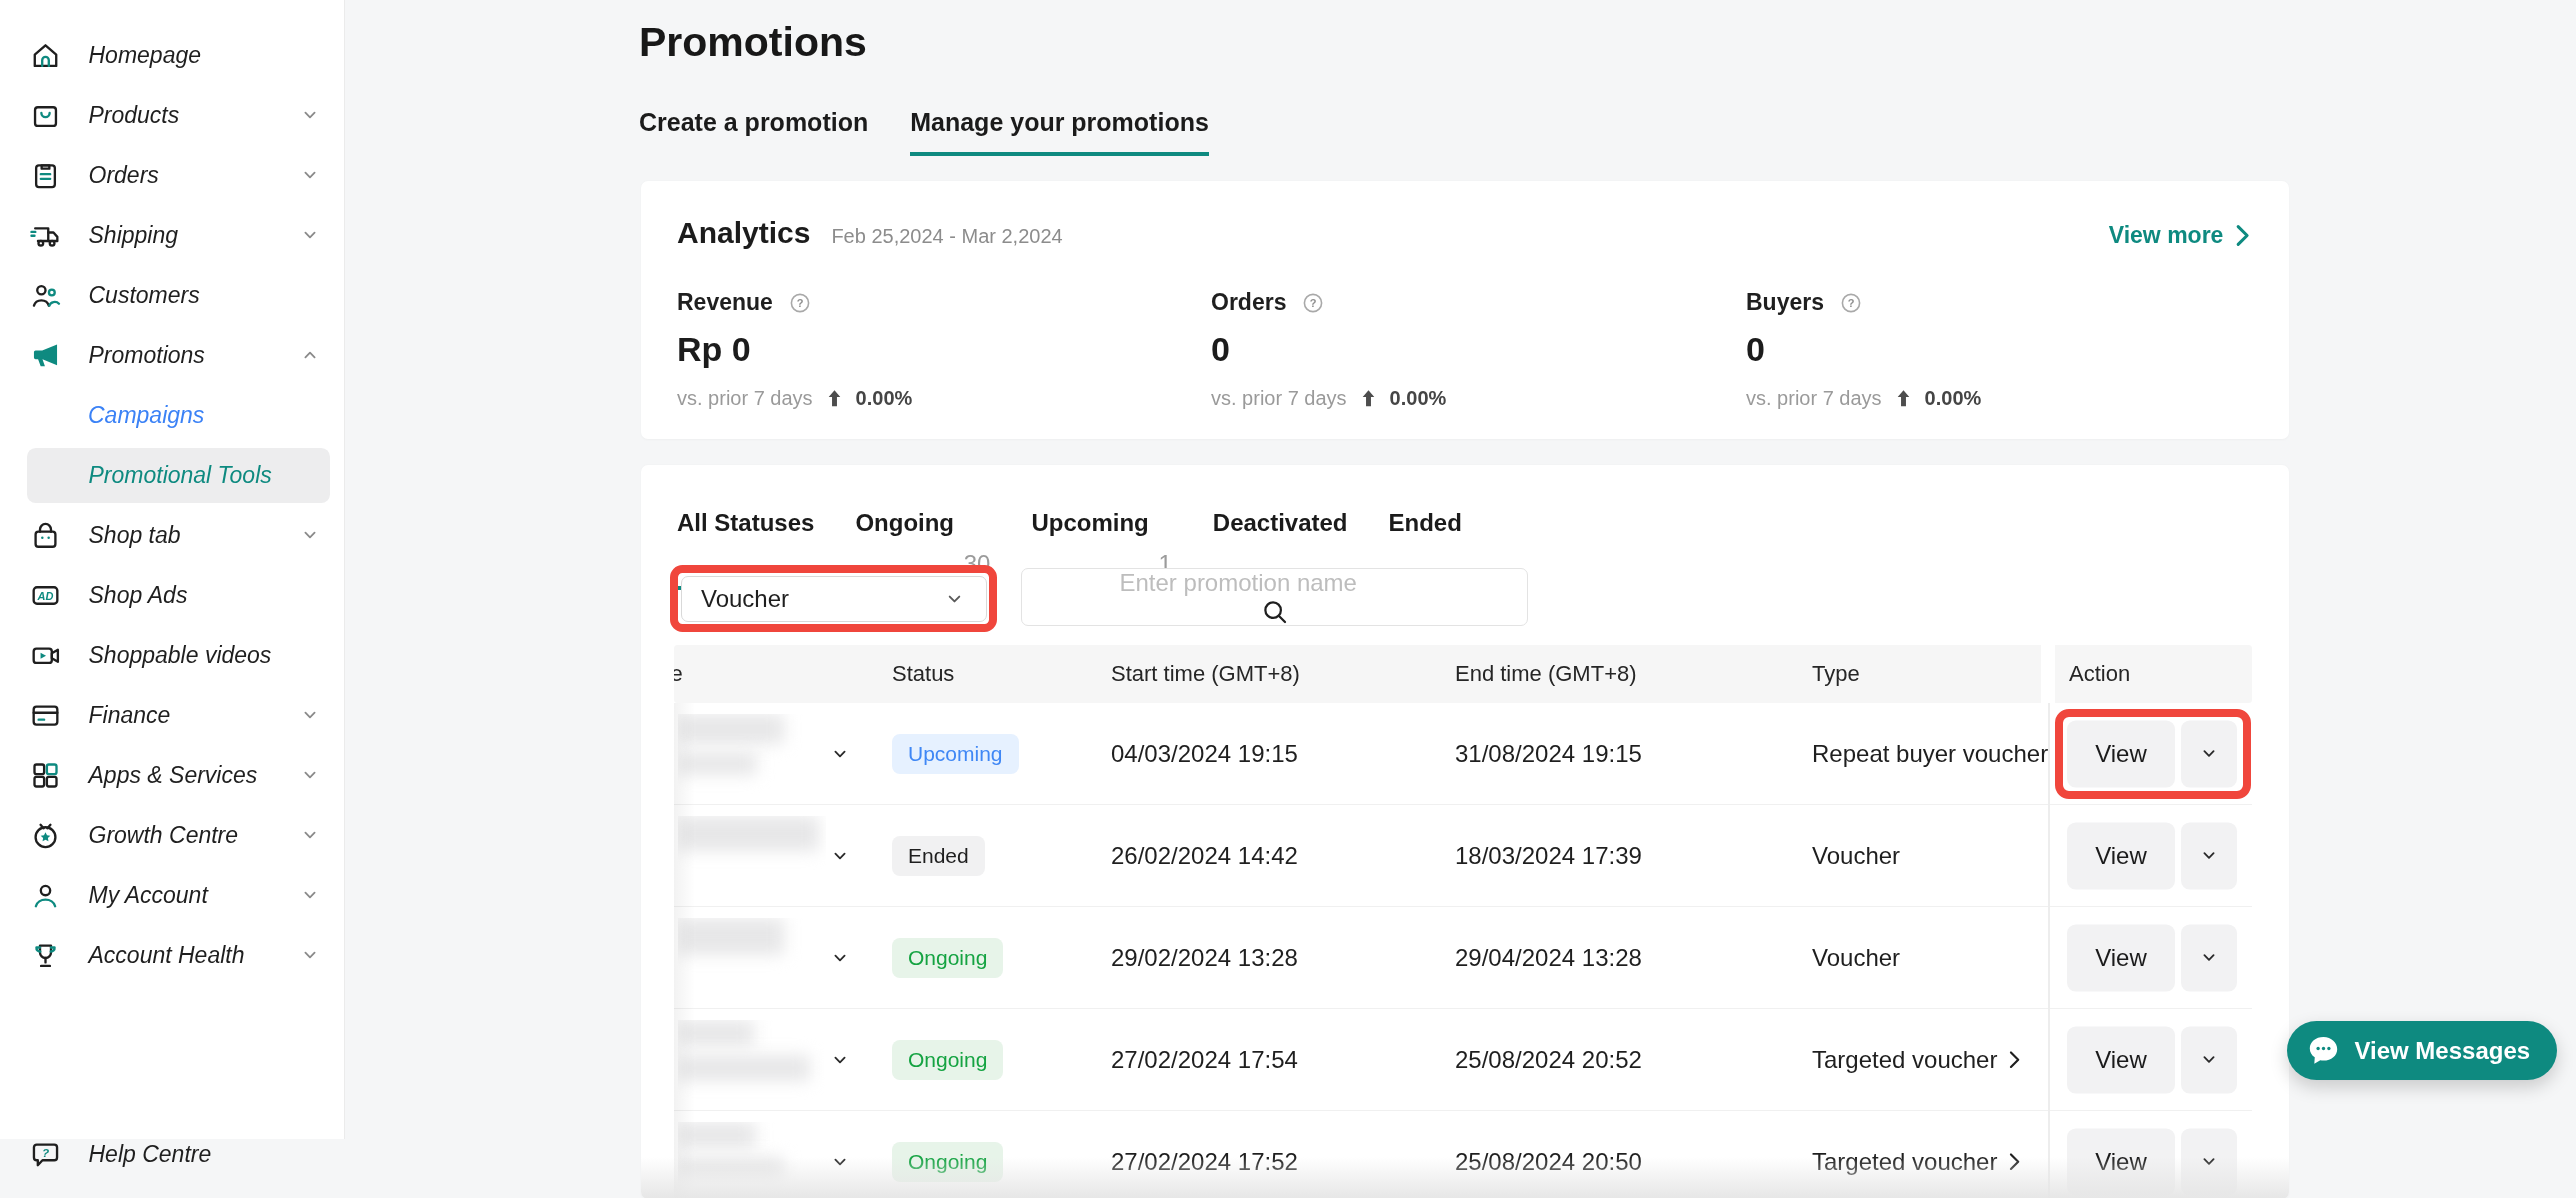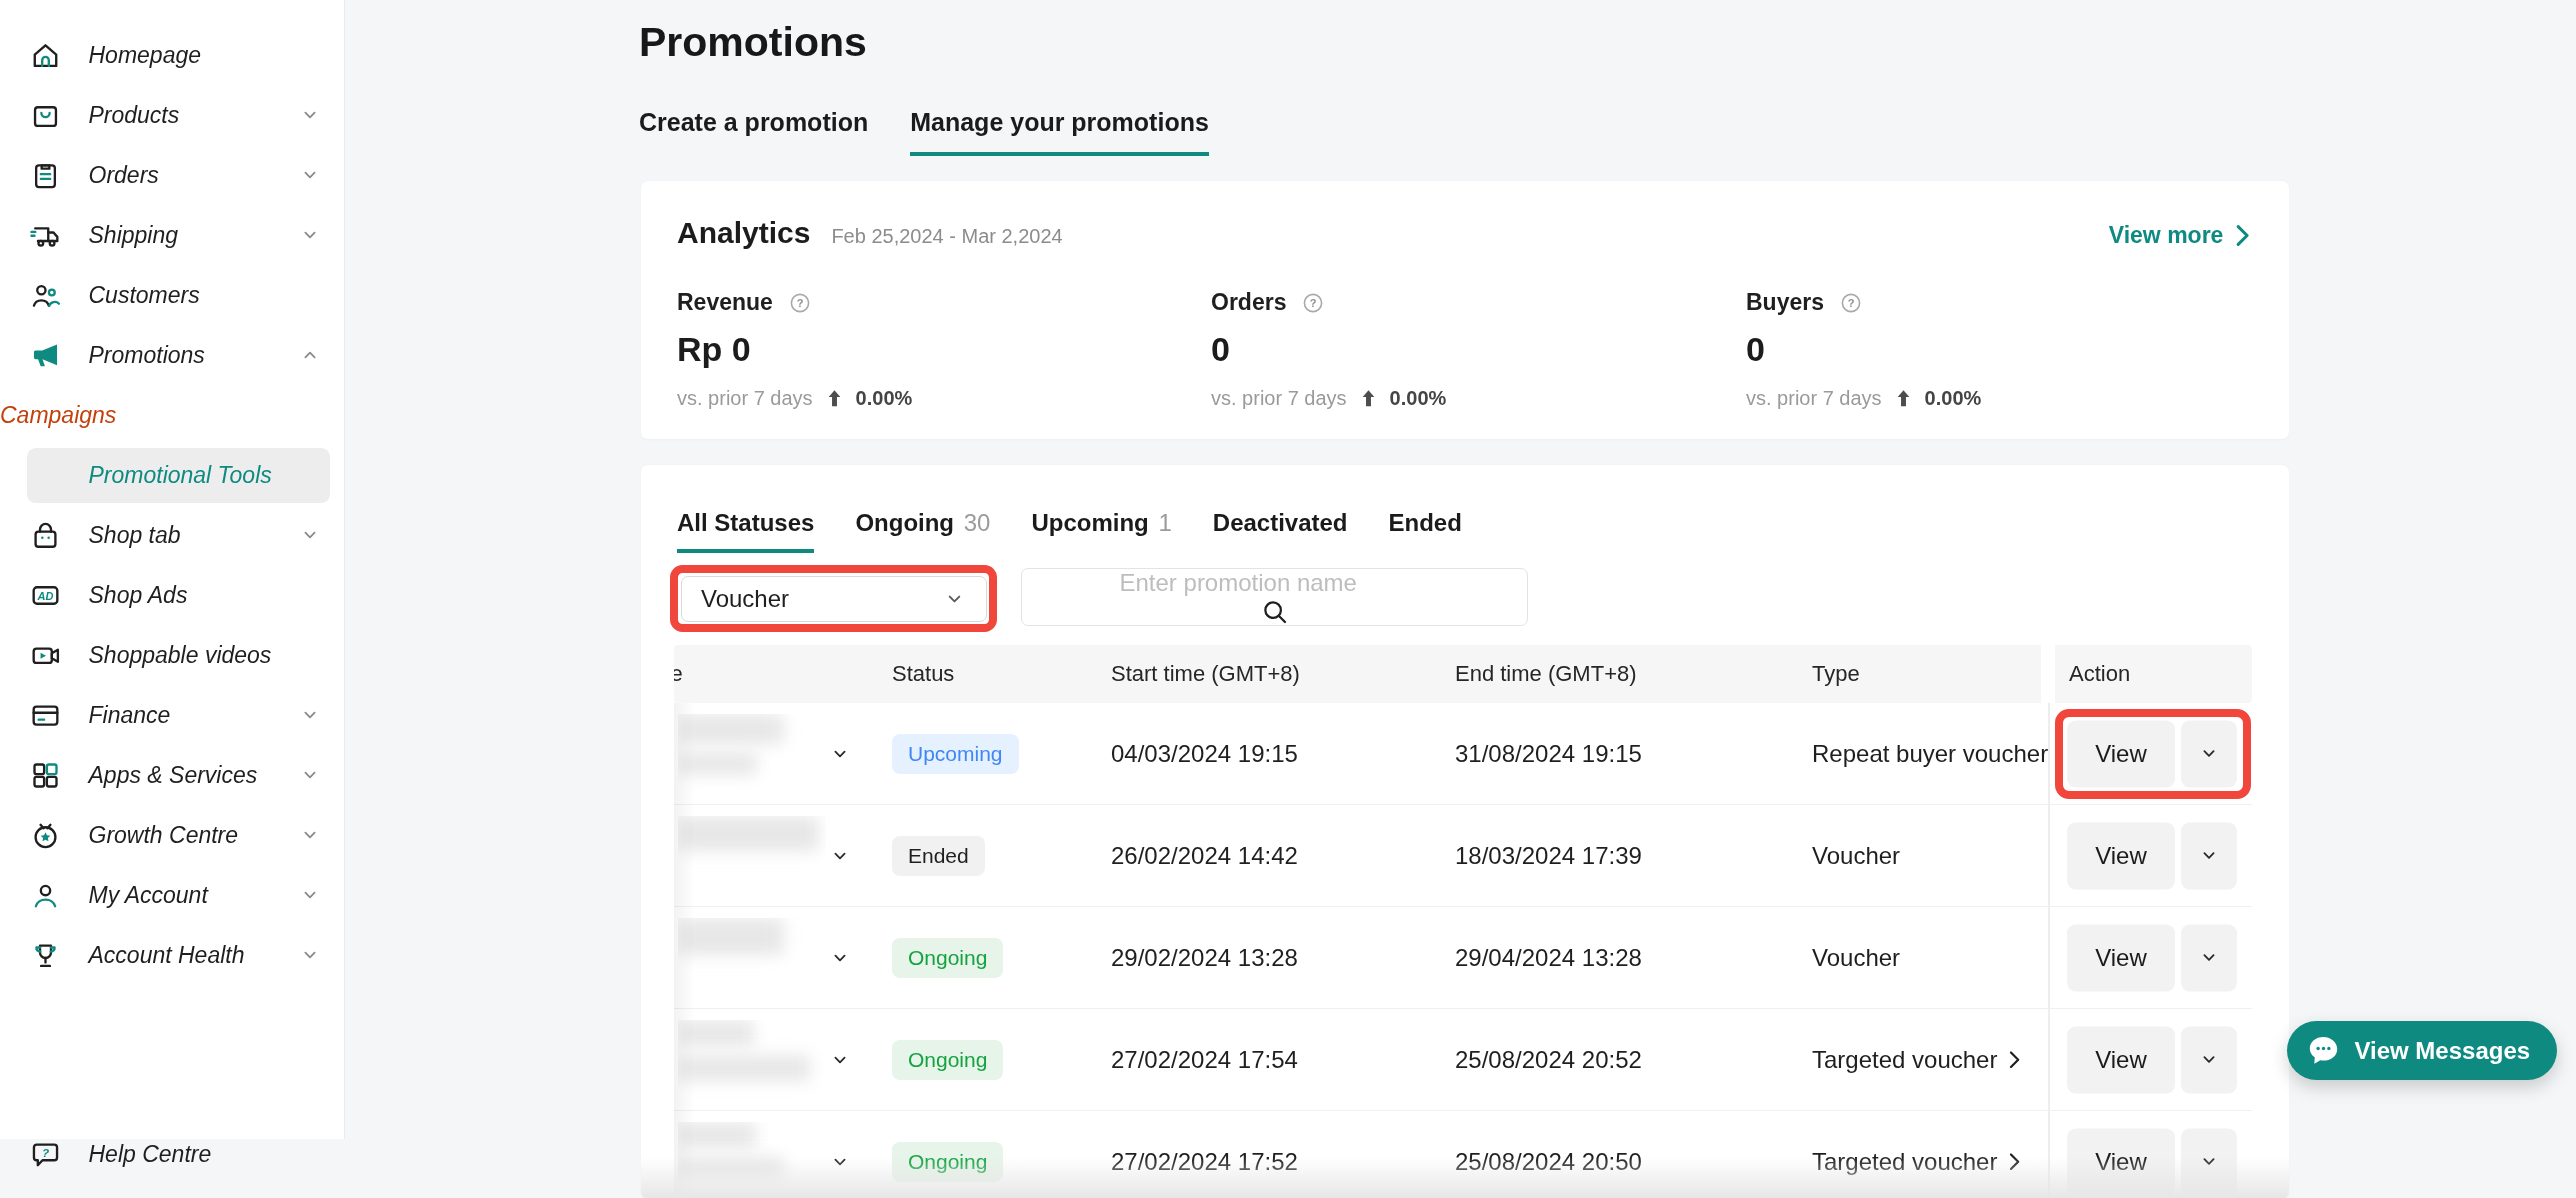--- a/index.html
+++ b/index.html
@@ -12,21 +12,21 @@
   }
   svg { display:block; }
 
   
   .sidebar { position:absolute; left:0; top:0; width:345px; height:1139px; background:#ffffff; border-right:0.9px solid #ebebeb;font-style:italic; }
   .nav { position:absolute; top:25px; left:0; right:0; }
   .side-item { height:60px; display:flex; align-items:center; padding:0 23px 0 29px; font-size:23px; color:#1f1f1f; cursor:pointer; }
   .side-item .icon { width:33px; height:33px; margin-right:26.5px; flex:0 0 auto; }
   .side-item .chev { margin-left:auto; }
   .chev.up svg { transform:rotate(180deg); }
-  .side-sub { height:60px; display:flex; align-items:center; font-size:23px; color:#c2410c; cursor:pointer; }
+  .side-sub { height:60px; display:flex; align-items:center; padding-left:88px; font-size:23px; color:#3b82f6; cursor:pointer; }
   .side-sub.selected { background:#ededee; border-radius:8.8px; margin:2.6px 14px 2.6px 26.5px; padding-left:62px; height:55px; color:#0e8a80; font-weight:500; }
   .sidebar-footer { position:absolute; top:1124px; left:0; right:0; }
 
   
   .page-title { position:absolute; left:639px; top:19.4px; font-size:41px; font-weight:700; color:#181818; }
   .page-tabs { position:absolute; left:639px; top:108px; display:flex; gap:42px; }
   .ptab { font-size:25px; font-weight:700; color:#1b1b1b; padding-bottom:15px; cursor:pointer; }
   .ptab.active { border-bottom:4.4px solid #0e8a80; }
 
   
@@ -39,21 +39,21 @@
   .metric { position:absolute; top:108px; }
   .metric-label { font-size:23px; font-weight:600; color:#1f1f1f; display:flex; align-items:center; gap:15px; }
   .metric-value { font-size:34px; font-weight:700; margin-top:14px; }
   .metric-cmp { margin-top:17.7px; font-size:20px; color:#9a9a9a; display:flex; align-items:center; gap:14px; }
   .metric-cmp b { color:#454545; font-weight:700; }
 
   .list-card { left:641px; top:465px; width:1648px; height:734px; overflow:hidden; }
   .status-tabs { position:absolute; left:36px; top:44px; display:flex; gap:41px; font-size:24px; }
   .stab { font-weight:600; color:#1b1b1b; padding-bottom:11.5px; display:flex; gap:9.7px; cursor:pointer; }
   .stab.active { font-weight:700; border-bottom:4.4px solid #0e8a80; }
-  .stab .cnt { color:#9b9b9b; font-weight:400; }
+  .stab .cnt { color:#9b9b9b; font-weight:400;margin-top:41px; }
 
   .voucher-ring { position:absolute; left:29px; top:100px; border:8px solid #f0463c; border-radius:12.4px; padding:2.6px; }
   .voucher-select { width:306px; height:46px; border:1.8px solid #d9d9d9; border-radius:7px; background:#fff; display:flex; align-items:center; padding:0 19.4px; font-size:24px; color:#1f1f1f; cursor:pointer; }
   .voucher-select .vchev { margin-left:auto; }
   .search-box { position:absolute; left:380px; top:103px; width:507px; height:58px; border:1.8px solid #e3e3e3; border-radius:7px; background:#fff; display:flex; align-items:center; padding:0 19.4px;flex-direction:column; }
   .search-box input { border:0; outline:0; flex:1; font-size:24px; color:#333; background:transparent; font-family:inherit; }
   .search-box input::placeholder { color:#bdbdbd; }
 
   
   .table { position:absolute; left:33px; top:180px; width:1578px; height:554px; overflow:hidden; }

